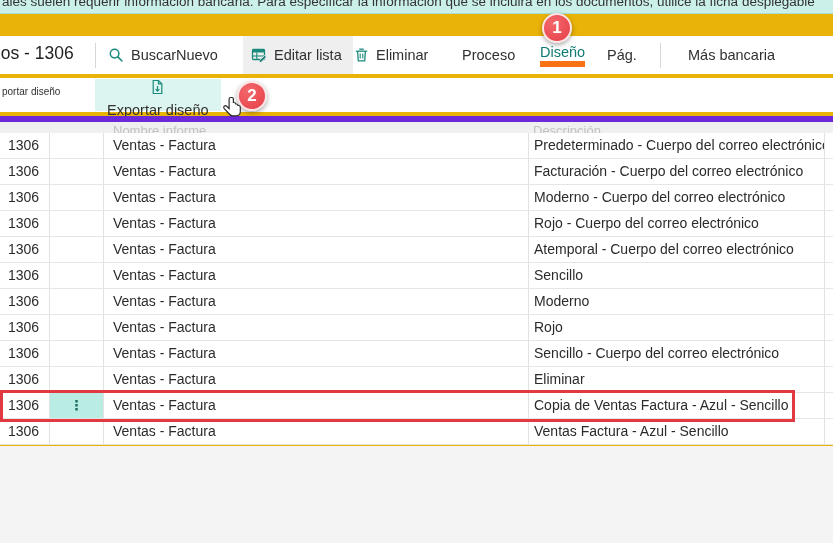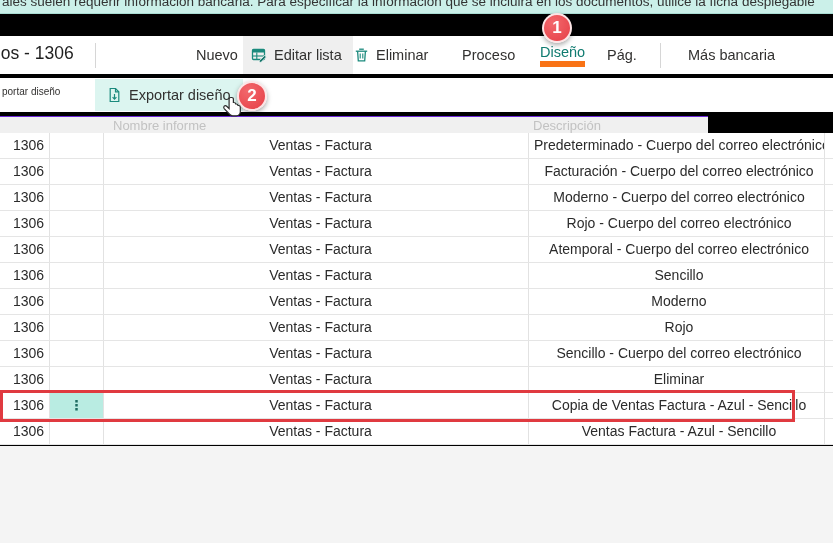--- a/index.html
+++ b/index.html
@@ -1,58 +1,58 @@
 <!DOCTYPE html>
 <html><head>
 <meta charset="utf-8">
 <style>
   html,body{margin:0;padding:0;background:#fff;}
   *{box-sizing:border-box;}
   .screen{
-    position:relative;width:833px;height:543px;overflow:hidden;background:#000000;
+    position:relative;width:833px;height:543px;overflow:hidden;background:#eab308;
     font-family:"Liberation Sans","DejaVu Sans",sans-serif;color:#323130;
   }
   
   .notif{position:absolute;left:0;top:0;width:833px;height:14px;background:#cbf0e9;
     border-bottom:1px solid #a9dcd3;overflow:hidden;}
   .notif span{display:block;margin:-6px 0 0 2px;font-size:13.5px;color:#333;white-space:nowrap;}
   
   .toolbar1{position:absolute;left:0;top:36px;width:833px;height:38px;background:#fff;}
   .title{position:absolute;left:-9px;top:7px;font-size:17.5px;color:#1f1f1f;white-space:nowrap;}
   .vdiv{position:absolute;top:7px;width:1px;height:25px;background:#d6d6d6;}
   .tbtn{position:absolute;top:0;height:38px;display:flex;align-items:center;gap:7px;
     font-size:14.5px;color:#323130;cursor:pointer;padding:0 8px;white-space:nowrap;background:transparent;border:none;}
   .tbtn svg{flex:0 0 auto;}
   .tbtn.active-bg{background:#efefef;}
   .tbtn.teal{color:#0f7b70;padding:0 2px;}
   .tbtn.teal .lbl{border-bottom:6px solid #f97316;padding-bottom:1px;}
   
   .toolbar2{position:absolute;left:0;top:78px;width:833px;height:34px;background:#fff;}
   .frag{position:absolute;left:2px;top:8px;font-size:10px;color:#323130;white-space:nowrap;cursor:pointer;}
   .export-btn{position:absolute;left:95px;top:1px;height:32px;display:flex;align-items:center;gap:7px;
-    background:#dcf5f0;border:none;font-size:14.5px;color:#323130;padding:0 12px;cursor:pointer;}
+    background:#dcf5f0;border:none;font-size:14.5px;color:#323130;padding:0 12px;cursor:pointer;flex-direction:column;}
   
   .badge{position:absolute;width:30px;height:30px;border-radius:50%;
     background:radial-gradient(circle at 35% 30%, #f2686c, #e63e46);
     border:2px solid rgba(255,255,255,.85);box-shadow:0 2px 5px rgba(0,0,0,.35);
     color:#fff;font-weight:bold;font-size:17px;display:flex;align-items:center;justify-content:center;z-index:20;}
   .badge1{left:542px;top:13px;}
   .badge2{left:237px;top:81px;}
   
   .cursor{position:absolute;left:221px;top:96px;z-index:25;}
   
-  .thead{position:absolute;left:0;top:116px;width:708px;height:17px;background:#f0f0f0;
-    border-top:1px solid #6d28d9;}
+  .thead{position:absolute;left:0;top:116px;width:833px;height:17px;background:#f0f0f0;
+    border-top:6px solid #6d28d9;}
   .thead .hl{position:absolute;top:1px;font-size:13px;color:#c2c2c2;white-space:nowrap;}
   .hl-name{left:113px;}
   .hl-desc{left:533px;}
   
   .tbody{position:absolute;left:0;top:133px;width:833px;}
   .row{display:flex;height:26px;border-bottom:1px solid #e5e5e5;background:#fff;font-size:14px;color:#2b2b2b;cursor:pointer;}
-  .cell{height:25px;line-height:25px;border-right:1px solid #e2e2e2;overflow:hidden;white-space:nowrap;text-align:center;}
+  .cell{height:25px;line-height:25px;border-right:1px solid #e2e2e2;overflow:hidden;white-space:nowrap;}
   .c-id{width:50px;padding-left:8px;}
   .c-sel{width:54px;text-align:center;}
   .c-name{width:425px;padding-left:9px;}
   .c-desc{width:296px;padding-left:5px;}
   .c-rest{flex:1;border-right:none;}
   .ellipsis{display:none;color:#1f6d62;font-weight:bold;font-size:14px;}
   .row.selected .c-sel{background:#b9ece2;}
   .row.selected .ellipsis{display:inline;}
   
   .hlbox{position:absolute;left:0;top:390px;width:795px;height:32px;border:3px solid #e03a40;z-index:15;pointer-events:none;}
@@ -66,22 +66,31 @@
 <div class="screen">
 
   <div class="notif">
     <span>ales suelen requerir información bancaria. Para especificar la información que se incluirá en los documentos, utilice la ficha desplegable</span>
   </div>
 
   <div class="toolbar1">
     <div class="title">dos - 1306</div>
     <div class="vdiv" style="left:95px;"></div>
 
-
-    <button class="tbtn" style="left:188px;">
+    <button class="tbtn" style="left:100px;">
+      <span class="icon">
+        <svg width="16" height="16" viewBox="0 0 16 16">
+            <circle cx="6.6" cy="6.6" r="4.3" fill="none" stroke="#1b8a7d" stroke-width="1.5"></circle>
+            <line x1="9.9" y1="9.9" x2="14" y2="14" stroke="#1b8a7d" stroke-width="1.5" stroke-linecap="round"></line>
+          </svg>
+      </span>
+      <span class="lbl">Buscar</span>
+    </button>
+
+    <button class="tbtn" style="left:168px;">
       <span class="lbl">Nuevo</span>
     </button>
 
     <button class="tbtn active-bg" style="left:243px;width:110px;">
       <span class="icon">
         <svg width="16" height="16" viewBox="0 0 16 16">
             <rect x="1.5" y="2.5" width="12" height="10" rx="1" fill="none" stroke="#1b8a7d" stroke-width="1.3"></rect>
             <rect x="1.5" y="2.5" width="12" height="3" fill="#1b8a7d"></rect>
             <line x1="5.8" y1="5.5" x2="5.8" y2="12.5" stroke="#1b8a7d" stroke-width="1.1"></line>
             <line x1="1.5" y1="9" x2="13.5" y2="9" stroke="#1b8a7d" stroke-width="1.1"></line>

